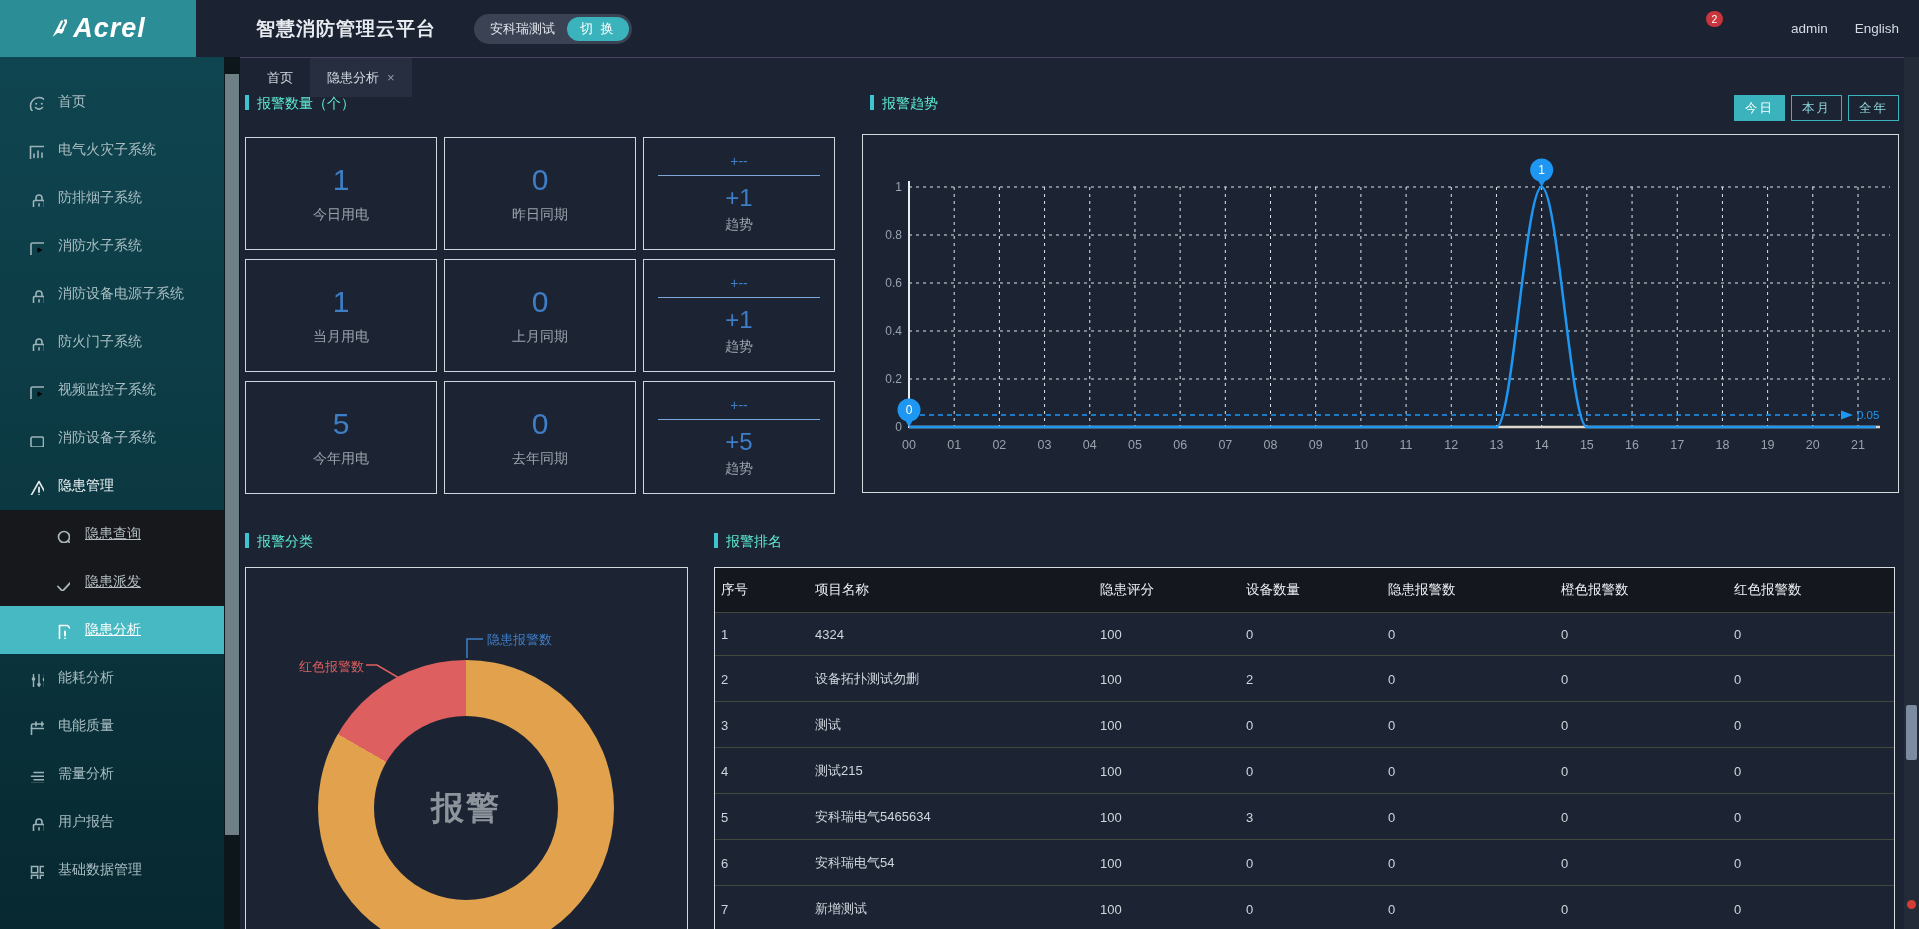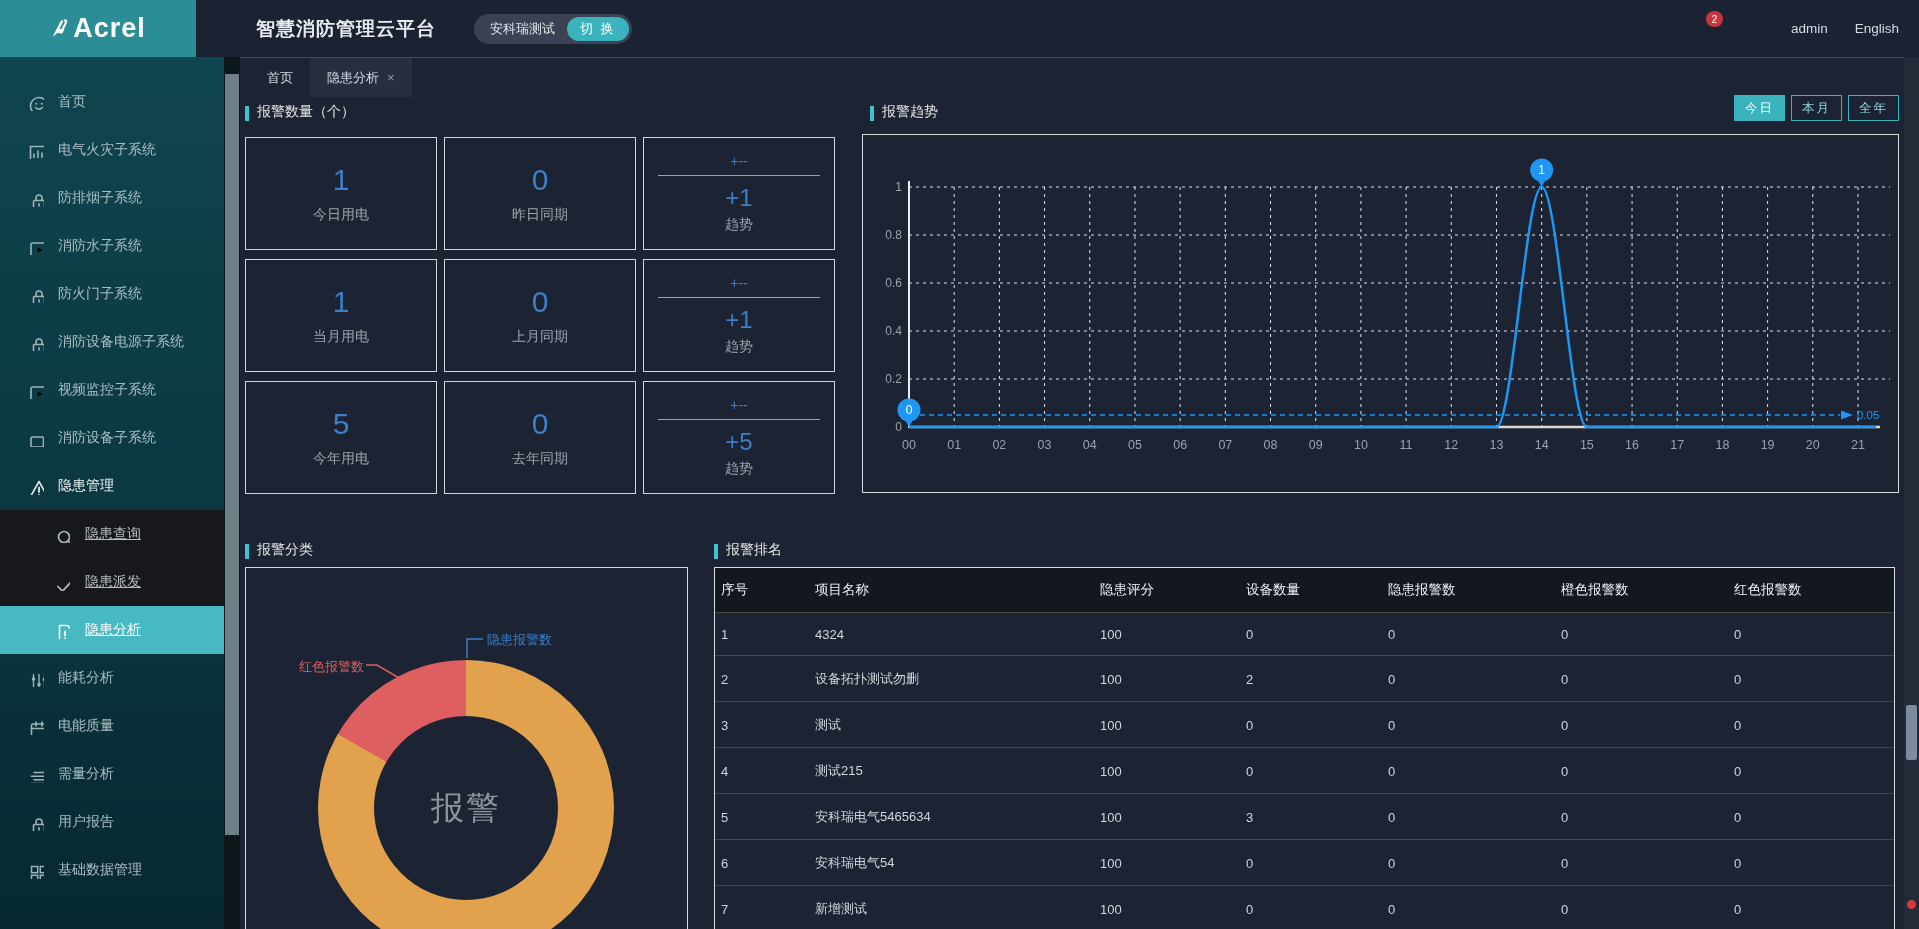--- a/index.html
+++ b/index.html
@@ -4,21 +4,21 @@
 <style>
   * { margin:0; padding:0; box-sizing:border-box; }
   html,body { width:1919px; height:929px; overflow:hidden; }
   body { background:#1c2433; font-family:"Liberation Sans","DejaVu Sans",sans-serif; color:#d8dde5; position:relative; }
   svg.ic { width:17px; height:17px; flex:0 0 17px; }
   svg.ic use { stroke:currentColor; }
 
   
   .header { position:absolute; left:0; top:0; width:1919px; height:57px; background:#1b2232; display:flex; align-items:center; z-index:5; }
   .logo-block { width:196px; height:57px; background:#2b8d95; display:flex; align-items:center; justify-content:center; gap:6px; }
-  .logo-text { color:#fff; font-size:27px; font-weight:bold; letter-spacing:1px; }
+  .logo-text { color:#fff; font-size:27px; font-weight:bold; font-style:italic; letter-spacing:1px; }
   .collapse-btn { margin-left:22px; color:#cdd4de; cursor:pointer; display:flex; }
   .collapse-btn svg { width:22px; height:22px; }
   .app-title { margin-left:16px; font-size:19px; font-weight:bold; color:#e8ebf0; letter-spacing:1px; }
   .project-pill { margin-left:38px; height:30px; background:#3a4254; border-radius:16px; display:flex; align-items:center; padding:2px 3px 2px 16px; }
   .project-name { font-size:13px; color:#e2e6ec; margin-right:12px; }
   .switch-btn { height:24px; background:#3ab3bc; border-radius:13px; color:#fff; font-size:13px; display:flex; align-items:center; padding:0 13px; cursor:pointer; letter-spacing:2px; }
   .header-right { margin-left:auto; display:flex; align-items:center; gap:27px; padding-right:20px; color:#c9d0da; }
   .h-icon { width:21px; height:21px; cursor:pointer; position:relative; display:flex; }
   .h-icon svg { width:21px; height:21px; }
   .badge { position:absolute; top:-7px; left:11px; background:#c9353d; color:#fff; font-size:10.5px; border-radius:9px; padding:1.5px 5.5px; line-height:1.2; }
@@ -43,21 +43,21 @@
   .side-scroll .arr svg{ width:12px;height:12px;}
   .side-thumb { position:absolute; left:1px; top:17px; width:14px; height:761px; background:#6e8086; }
 
   
   .main { position:absolute; left:240px; top:57px; width:1664px; bottom:0; }
   .tabbar { height:40px; border-top:1px solid #4a4363; display:flex; padding-left:10px; }
   .tab { display:flex; align-items:center; padding:0 17px; font-size:13px; color:#d4dae2; cursor:pointer; gap:8px; }
   .tab.active { background:#262e3f; }
   .tab .x { color:#959daa; font-size:13px; }
 
-  .panel-title { display:flex; align-items:flex-end; gap:8px; font-size:14px; color:#e5e5e5; height:26px; }
+  .panel-title { display:flex; align-items:flex-start; gap:8px; font-size:14px; color:#5eead4; height:26px; }
   .tbar { width:4px; height:15px; background:#3fc3ce; }
 
   .panel { position:absolute; }
   .p-alarm-count { left:5px; top:38px; width:592px; }
   .cards { margin-top:16px; display:grid; grid-template-columns:192px 192px 192px; grid-auto-rows:113px; gap:9px 7px; }
   .card { border:1px solid #cfd6de; display:flex; flex-direction:column; align-items:center; justify-content:center; gap:9px; }
   .card .num { font-size:30px; color:#3e7ec6; }
   .card .lbl { font-size:14px; color:#9aa3ad; }
   .card.trend { gap:4px; }
   .card .frac-top { font-size:14px; color:#3e7ec6; }
@@ -68,21 +68,21 @@
   .trend-head { display:flex; align-items:center; }
   .trend-btns { margin-left:auto; display:flex; gap:6px;border-radius:13px; }
   .tbtn { height:26px; padding:0 10px; border:1px solid #3ab3bc; background:transparent; color:#8fd8dd; font-size:12.5px; display:flex; align-items:center; cursor:pointer; letter-spacing:2px; }
   .tbtn.active { background:#3ab3bc; color:#fff; }
   .chart-box { margin-left:12px; margin-top:13px; width:1037px; height:359px; border:1px solid #d4d9de; }
 
   .p-category { left:5px; top:476px; width:443px; }
   .donut-box { margin-top:8px; width:443px; height:420px; border:1px solid #d4d9de; position:relative; overflow:hidden; }
   .donut { position:absolute; border-radius:50%; }
   .donut-hole { position:absolute; border-radius:50%; background:#1c2433; display:flex; align-items:center; justify-content:center; }
-  .donut-center { font-size:33px; color:#8d949c; letter-spacing:2px; }
+  .donut-center { font-size:33px; color:#8d949c; letter-spacing:2px;font-weight:bold; }
   .pie-label { position:absolute; font-size:13px; }
   .pie-overlay { position:absolute; left:0; top:0; width:100%; height:100%; pointer-events:none; }
 
   .p-rank { left:474px; top:476px; width:1181px; }
   .rank-box { margin-top:8px; border:1px solid #d9dde2; height:420px; overflow:hidden; }
   table.rank { width:100%; border-collapse:collapse; table-layout:fixed; }
   table.rank th { background:#14171e; color:#edf0f4; font-weight:normal; font-size:13.5px; text-align:left; padding:13px 5px 13px 6px;margin-top:28px; }
   table.rank td { color:#cfd5dc; font-size:13px; text-align:left; padding:14px 5px 13px 6px; border-top:1px solid #43483d; }
 
   
@@ -252,27 +252,27 @@
       <div class="mi">
         <svg class="ic">
           <use href="#i-video"></use>
         </svg>
         <span>消防水子系统</span>
       </div>
       <div class="mi">
         <svg class="ic">
           <use href="#i-lock"></use>
         </svg>
+        <span>消防设备电源子系统</span>
+      </div>
+      <div class="mi">
+        <svg class="ic">
+          <use href="#i-lock"></use>
+        </svg>
         <span>防火门子系统</span>
-      </div>
-      <div class="mi">
-        <svg class="ic">
-          <use href="#i-lock"></use>
-        </svg>
-        <span>消防设备电源子系统</span>
       </div>
       <div class="mi">
         <svg class="ic">
           <use href="#i-video"></use>
         </svg>
         <span>视频监控子系统</span>
       </div>
       <div class="mi">
         <svg class="ic">
           <use href="#i-device"></use>

